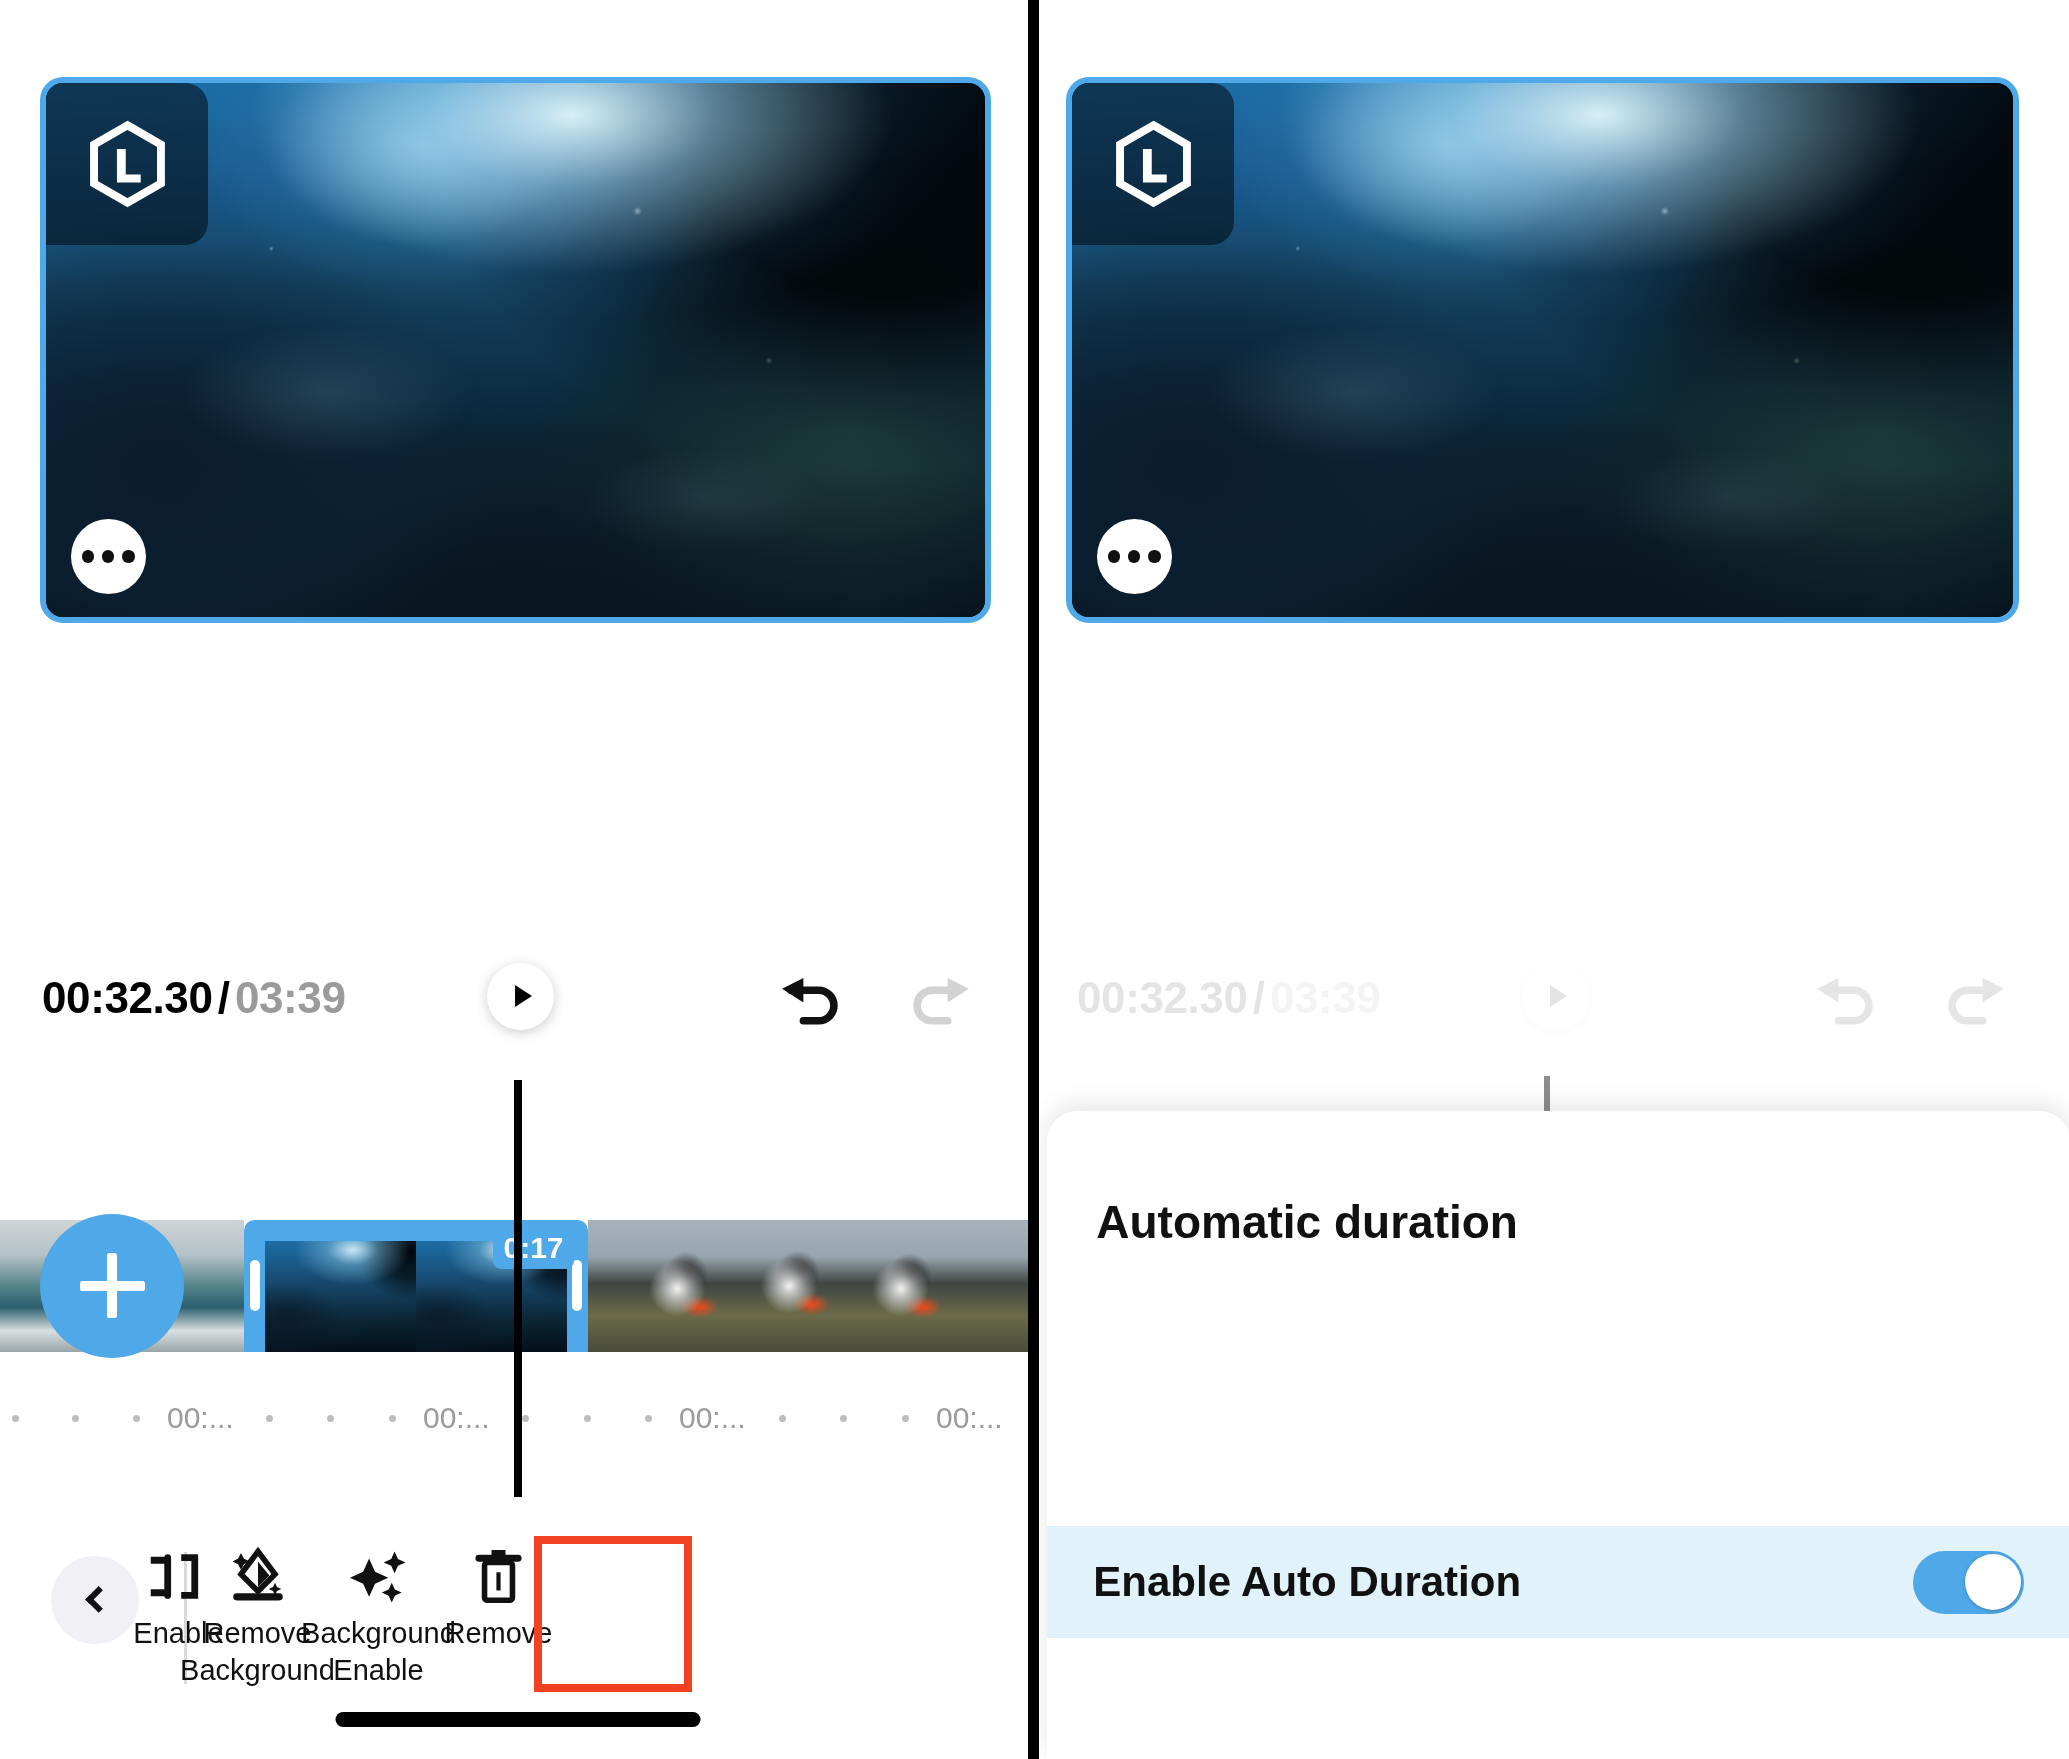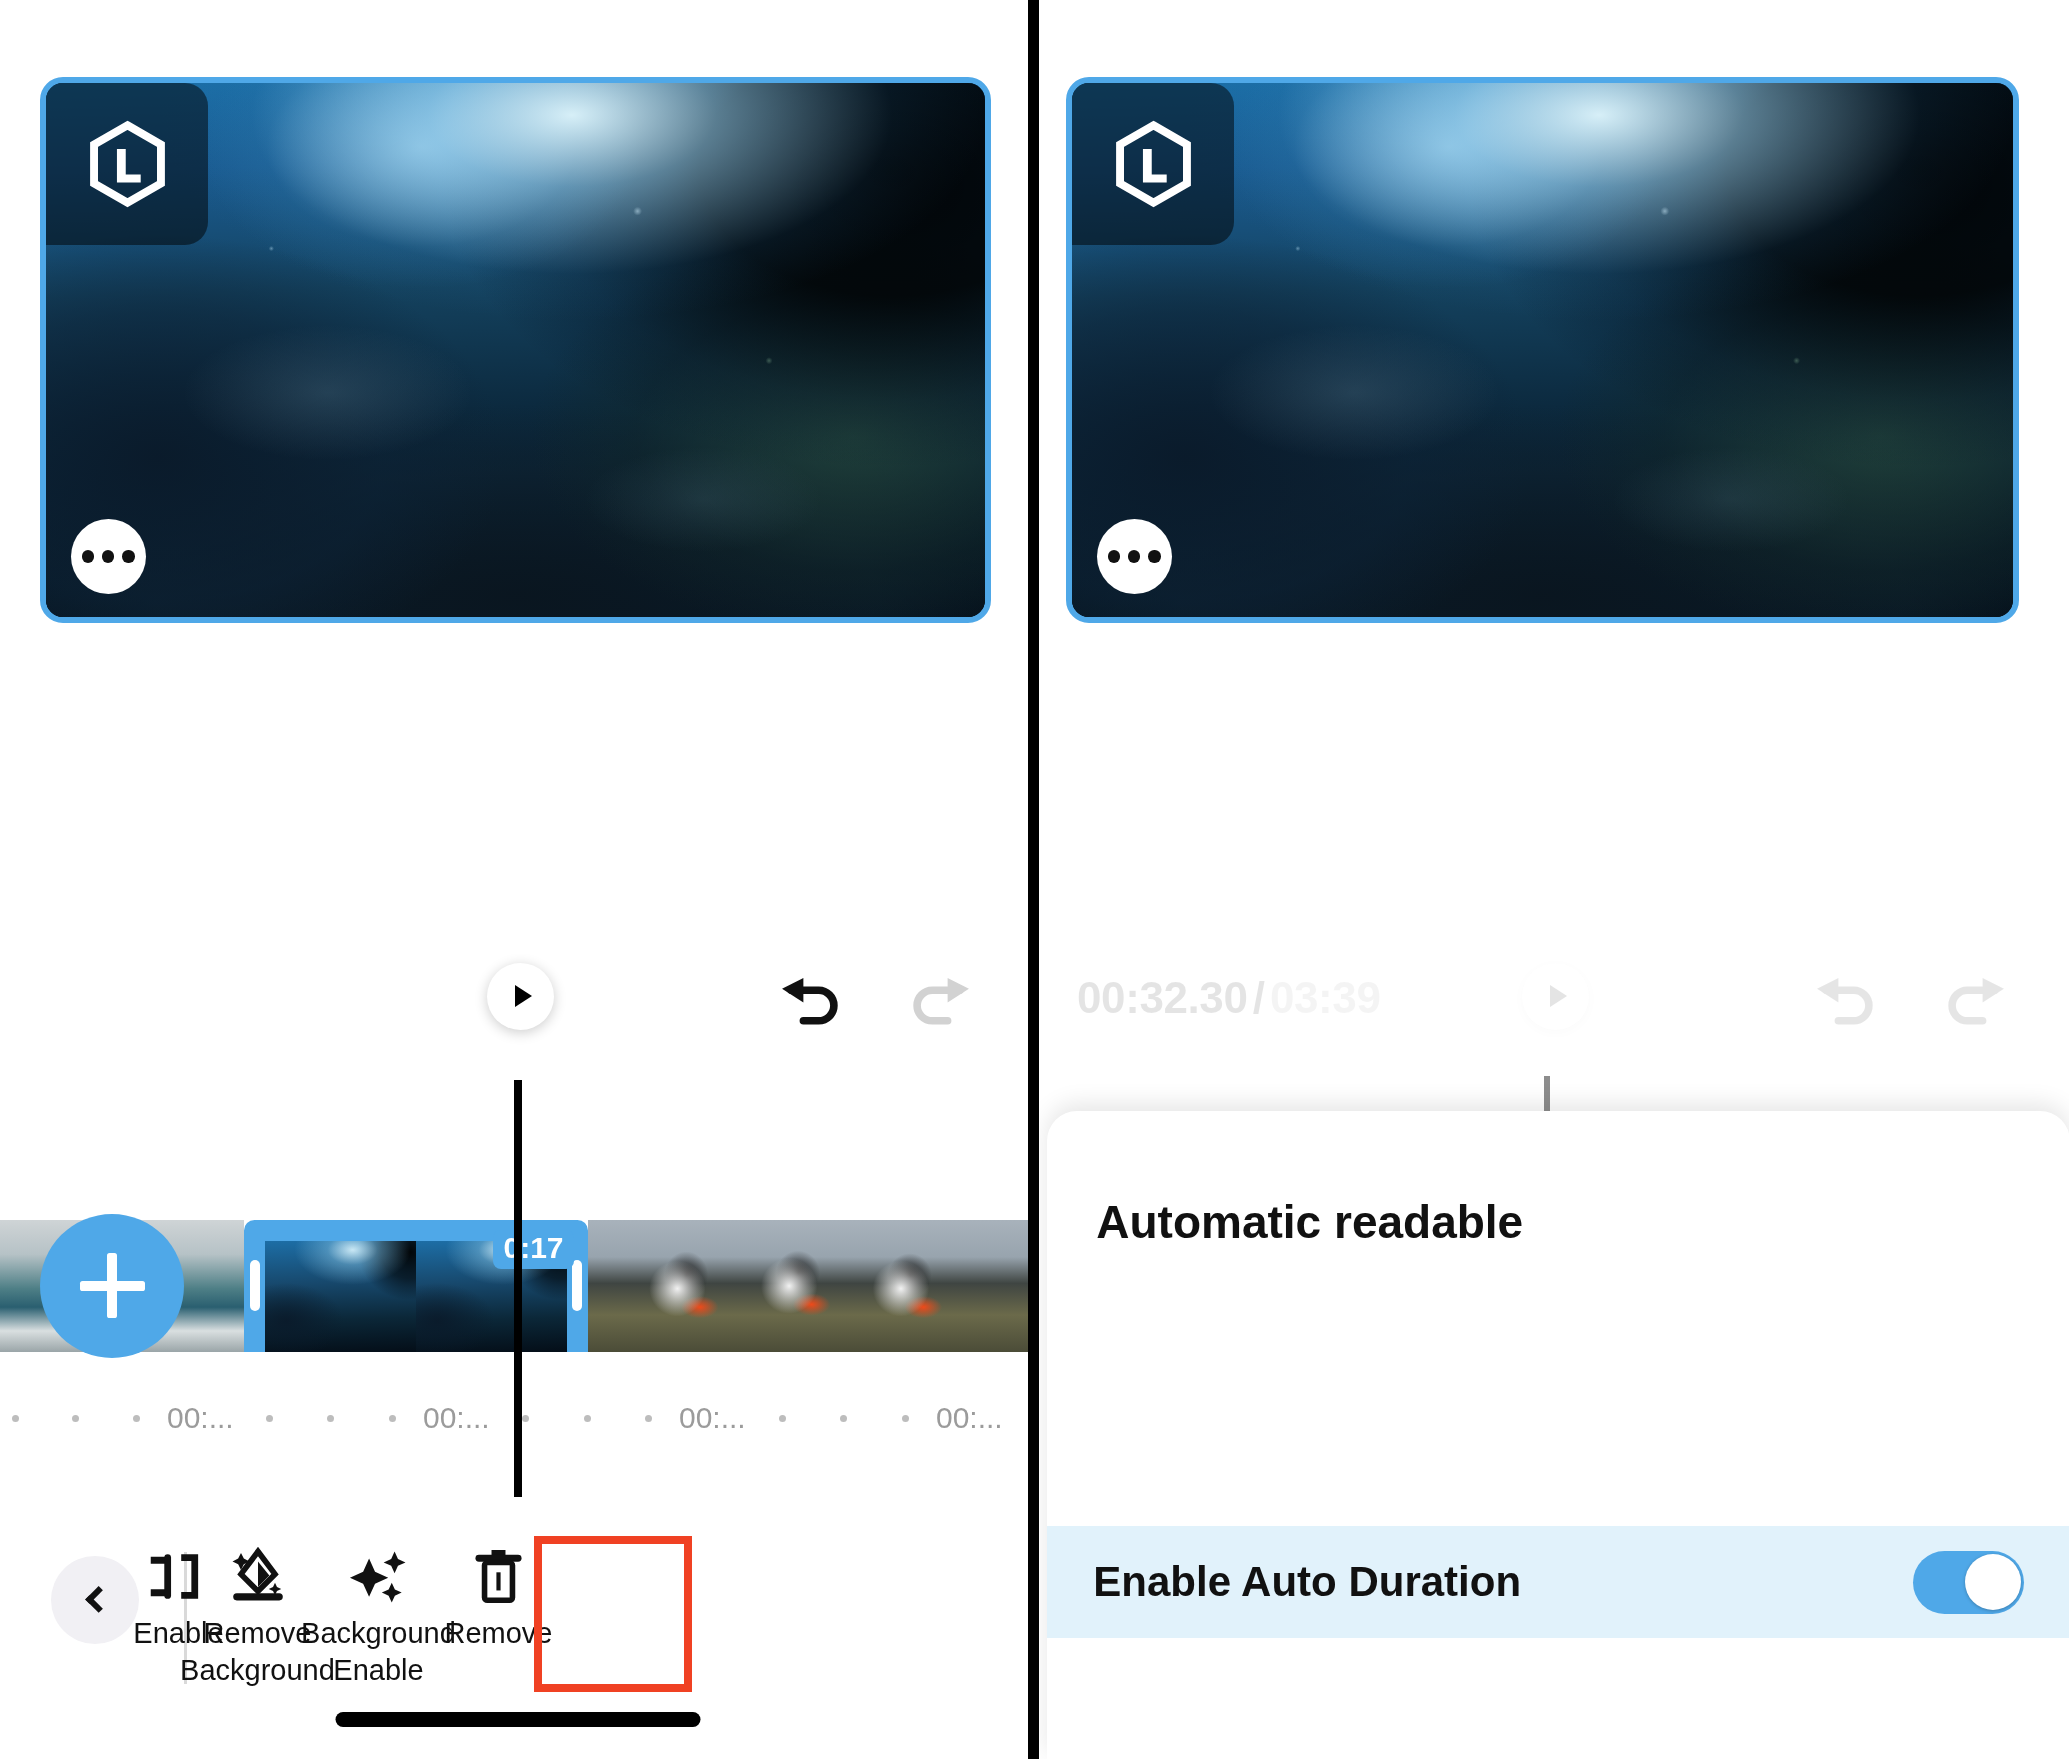--- a/index.html
+++ b/index.html
@@ -354,20 +354,23 @@
         </svg>
       </div>
       <div class="more-btn">
         <i></i>
         <i></i>
         <i></i>
       </div>
     </div>
 
     <div class="transport">
+      <div class="timecode">
+        <span>00:32.30</span><span class="slash">/</span><span class="total">03:39</span>
+      </div>
       <div class="play-btn">
         <div class="play-tri"></div>
       </div>
       <div class="undo-btn">
         <svg width="75" height="61" viewBox="0 0 48 40" aria-hidden="true">
           <path d="M12 12 H30 a10 10 0 0 1 0 20 H20" fill="none" stroke="#111" stroke-width="5" stroke-linecap="round"></path>
           <path d="M12 12 L12 25 M12 12 L24 12" fill="none" stroke="#111" stroke-width="0"></path>
           <polygon points="6,11 20,4 20,20" fill="#111"></polygon>
         </svg>
       </div>
@@ -518,21 +521,21 @@
         <svg width="75" height="61" viewBox="0 0 48 40" aria-hidden="true">
           <path d="M36 12 H18 a10 10 0 0 0 0 20 H28" fill="none" stroke="#111" stroke-width="5" stroke-linecap="round"></path>
           <polygon points="42,11 28,4 28,20" fill="#111"></polygon>
         </svg>
       </div>
     </div>
 
     <div class="playhead"></div>
 
     <div class="sheet">
-      <div class="sheet-title">Automatic readable</div>
+      <div class="sheet-title">Automatic duration</div>
       <div class="toggle-row">
         <div class="toggle-label">Enable Auto Duration</div>
         <div class="switch">
           <div class="knob"></div>
         </div>
       </div>
     </div>
 
     <div class="highlight-box" style="left:845px; top:1540px; width:162px; height:154px;"></div>
 

